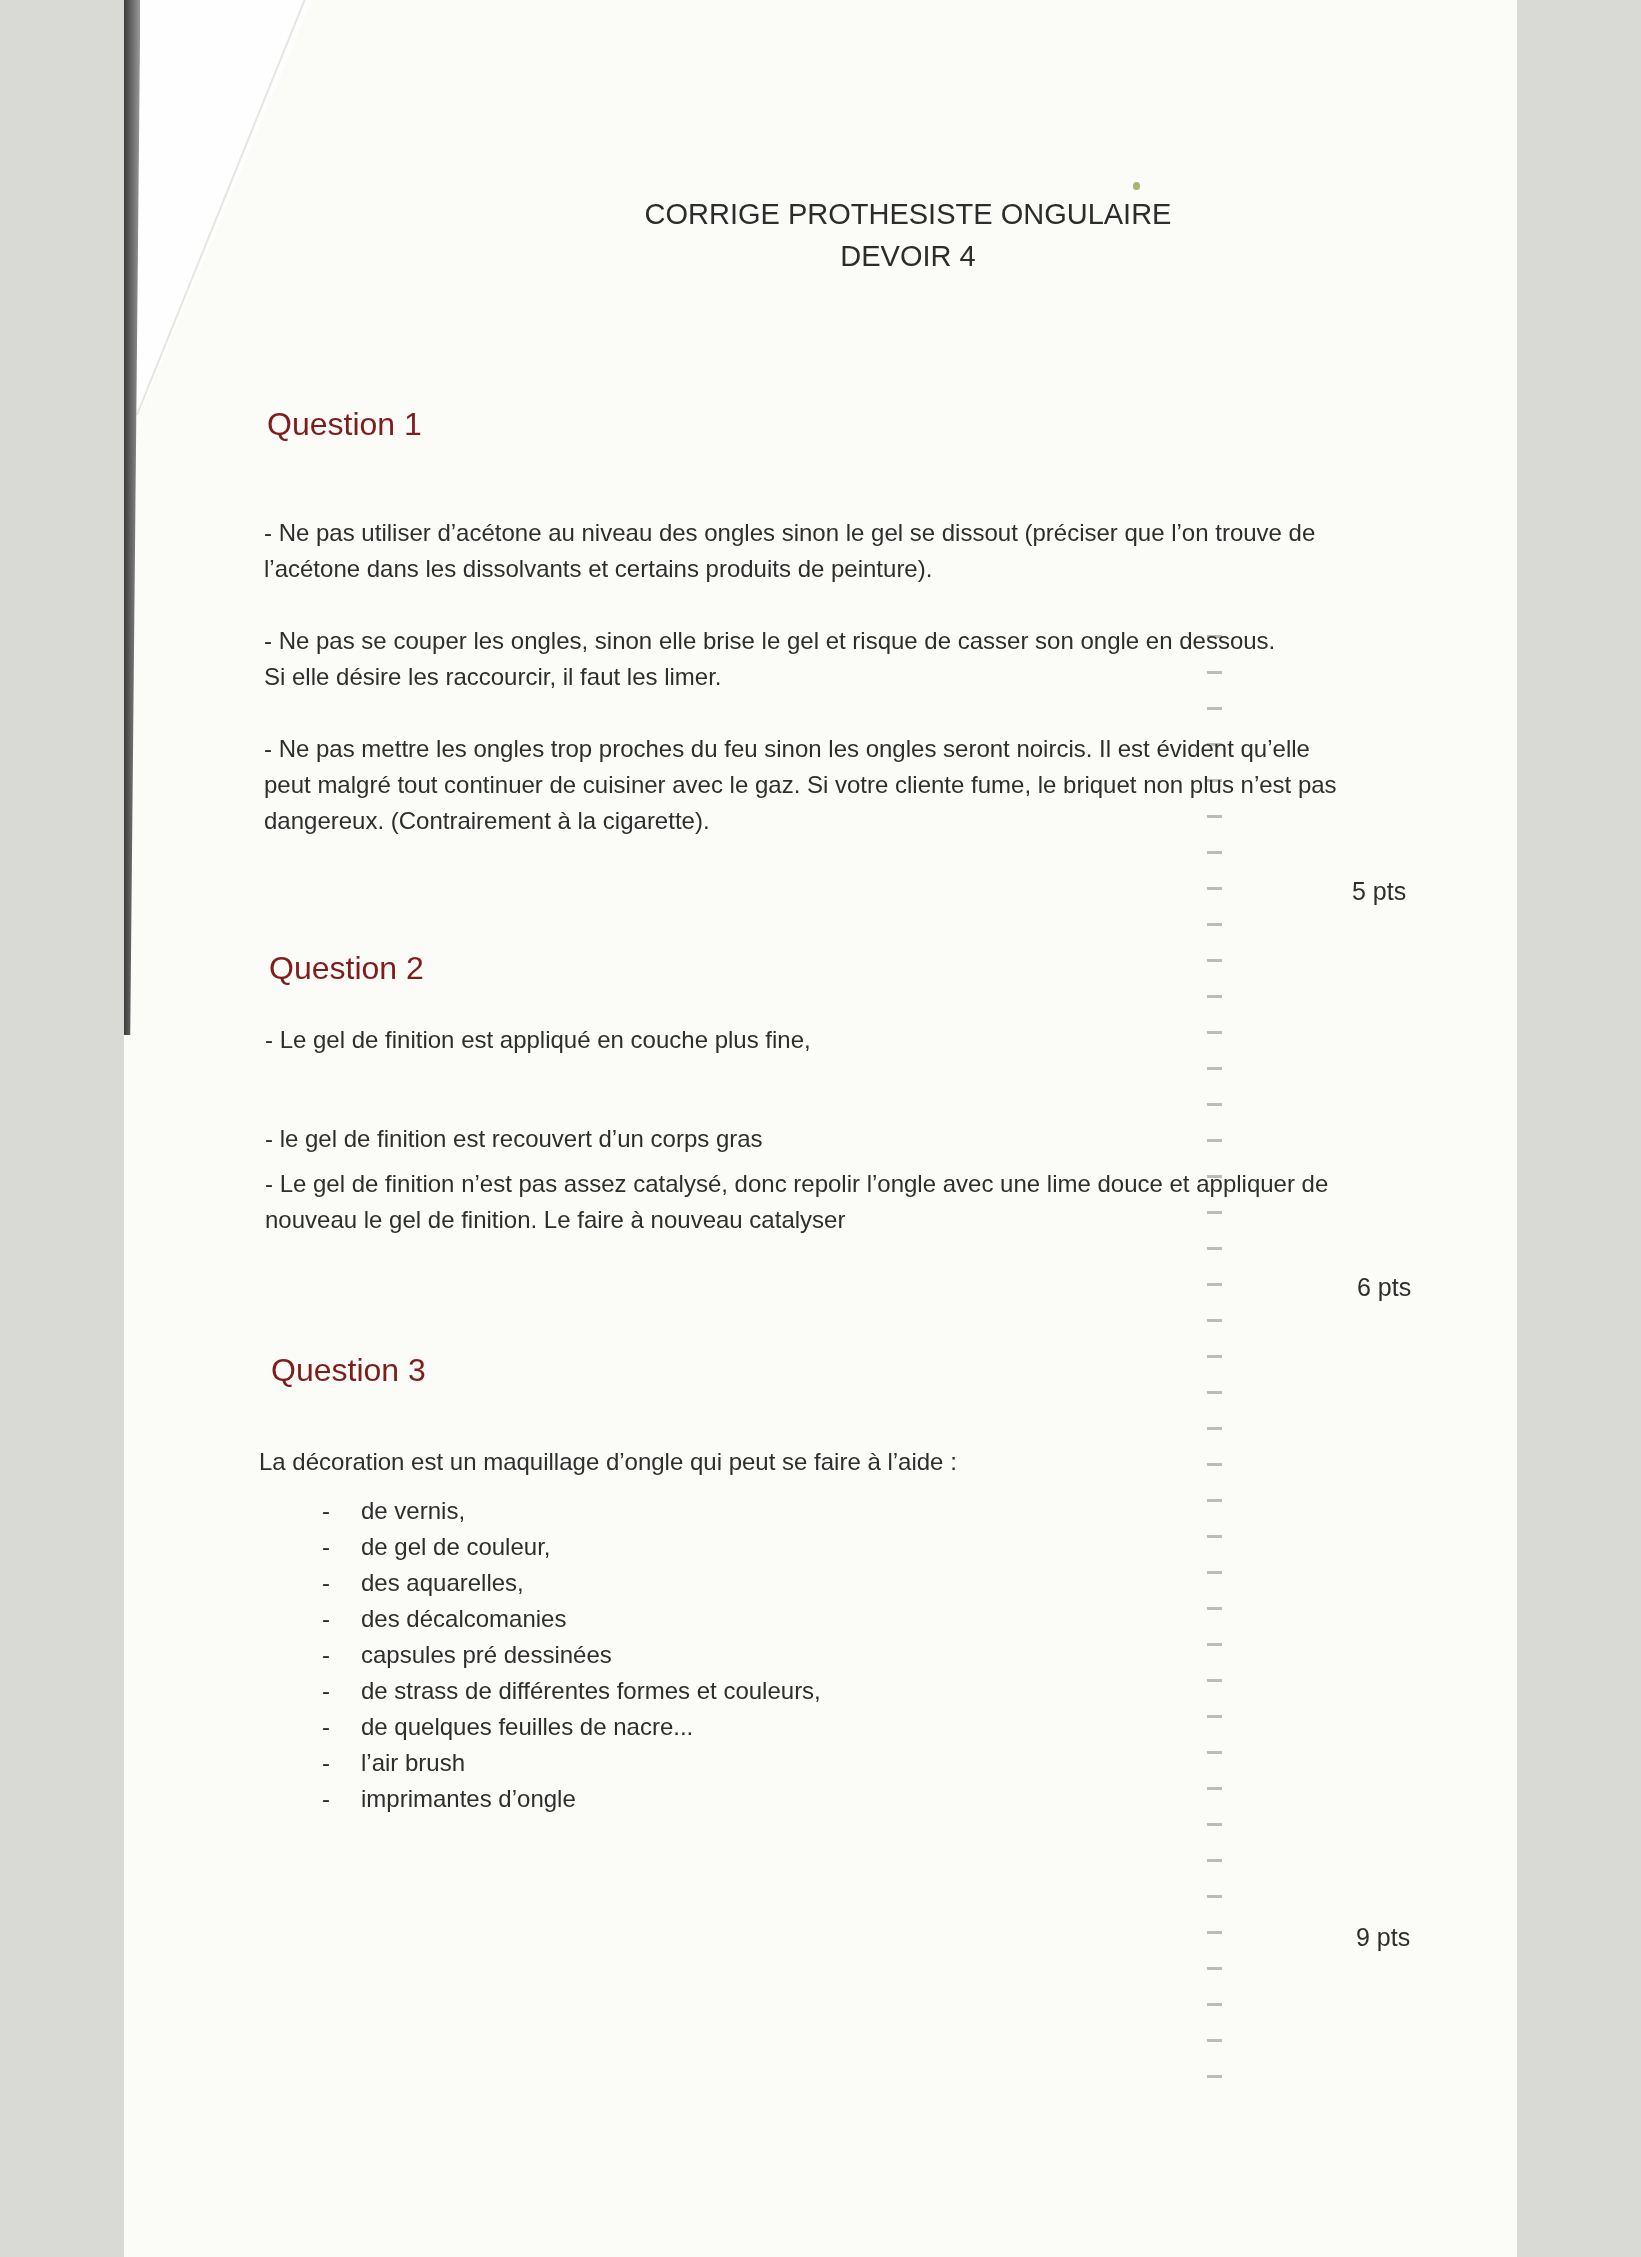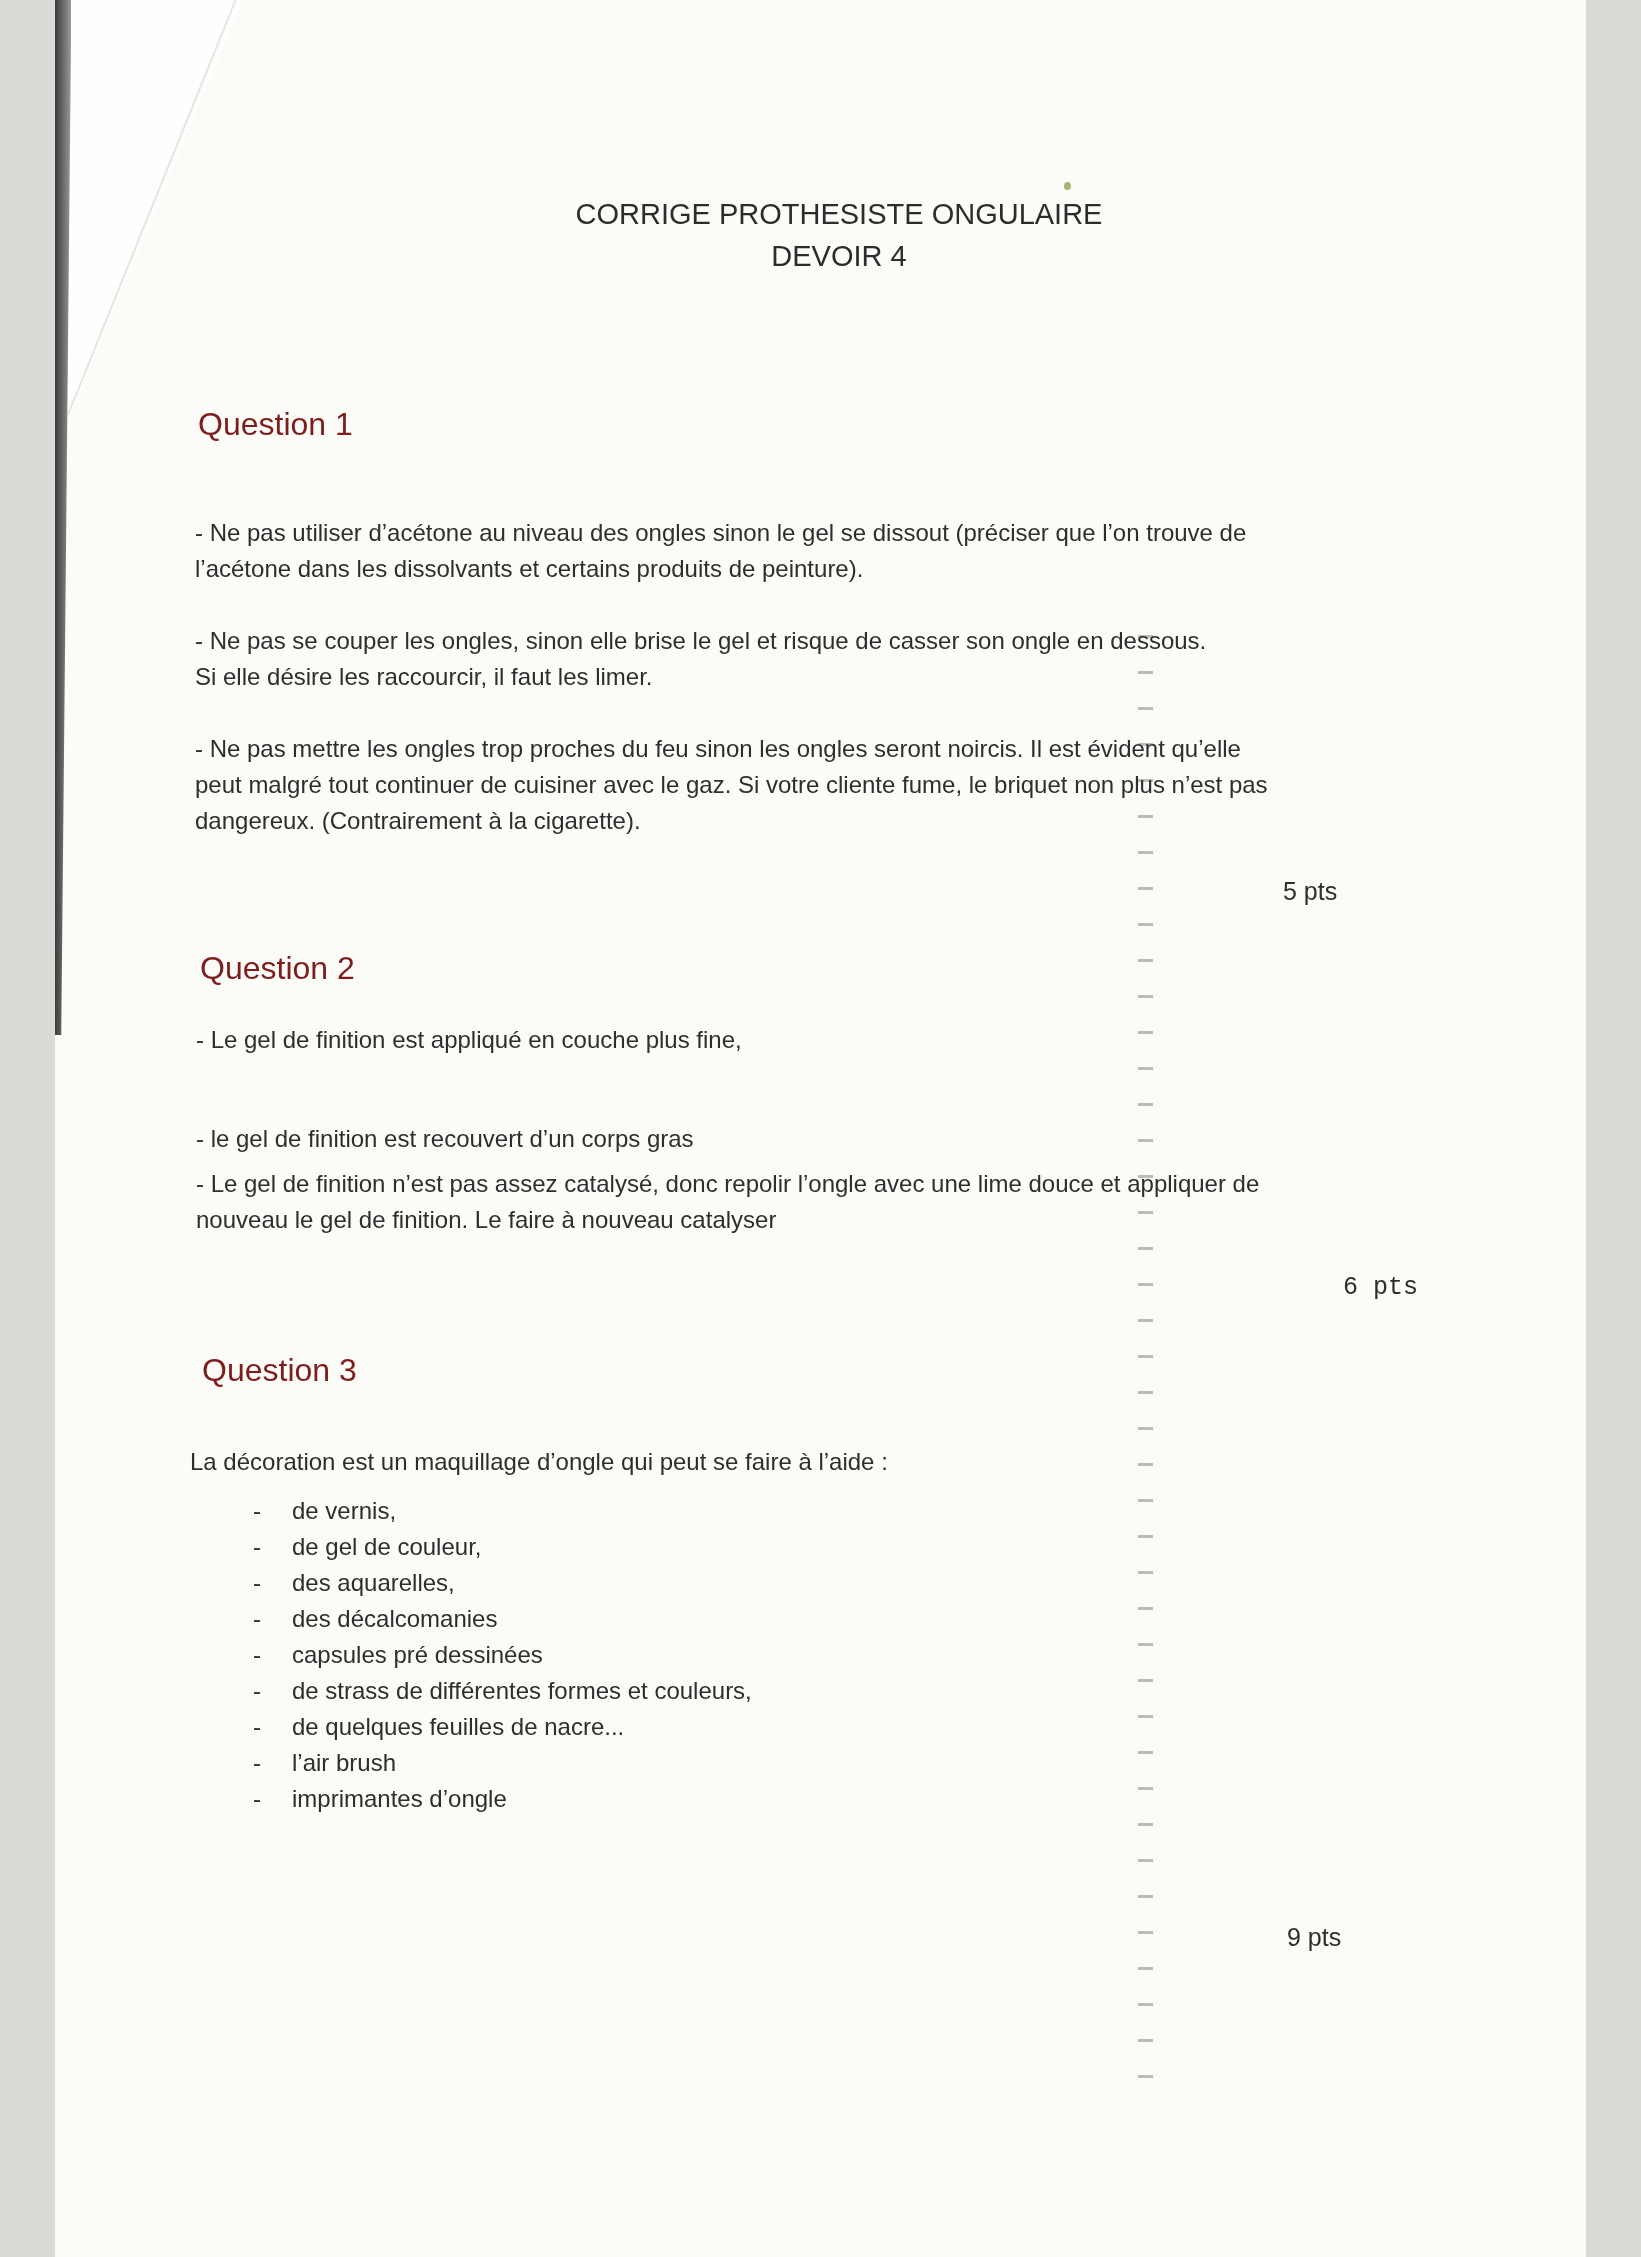--- a/index.html
+++ b/index.html
@@ -1,18 +1,18 @@
 <!DOCTYPE html>
 <html><head>
 <meta charset="utf-8">
 <style>
   html, body { margin:0; padding:0; background:#d9d9d6; }
   .page {
     position:relative;
-    width:1531px; height:2257px;
+    width:1393px; height:2257px;
     margin:0 auto;
     background:#fbfbf8;
     font-family:"Liberation Sans", sans-serif;
     color:#2e2e2e;
     overflow:hidden;
   }
   
   .edge-strip {
     position:absolute; left:0; top:0; width:16.4px; height:1035px;
     background:linear-gradient(to right,#3c3c3c 0%,#6e6e6e 55%,#9a9a98 100%);
@@ -84,21 +84,21 @@
   <div class="para" style="top:1022px; left:141px;">
     <div>- Le gel de finition est appliqué en couche plus fine,</div>
   </div>
   <div class="para" style="top:1093px; left:141px;margin-top:28px;">
     <div>- le gel de finition est recouvert d’un corps gras</div>
   </div>
   <div class="para" style="top:1166px; left:141px;">
     <div>- Le gel de finition n’est pas assez catalysé, donc repolir l’ongle avec une lime douce et appliquer de</div>
     <div>nouveau le gel de finition. Le faire à nouveau catalyser</div>
   </div>
-  <div class="pts" style="top:1273px; left:1288px;font-family:Liberation Mono, monospace;">6 pts</div>
+  <div class="pts" style="top:1273px; left:1233px;">6 pts</div>
 
   <div class="qheading" style="top:1352px; left:147px;">Question 3</div>
   <div class="para" style="top:1444px; left:135px;">
     <div>La décoration est un maquillage d’ongle qui peut se faire à l’aide :</div>
   </div>
   <div class="list" style="top:1497px; left:198px;">
     <div class="list-row">
         <span class="dash">-</span>
         <span>de vernis,</span>
       </div>

